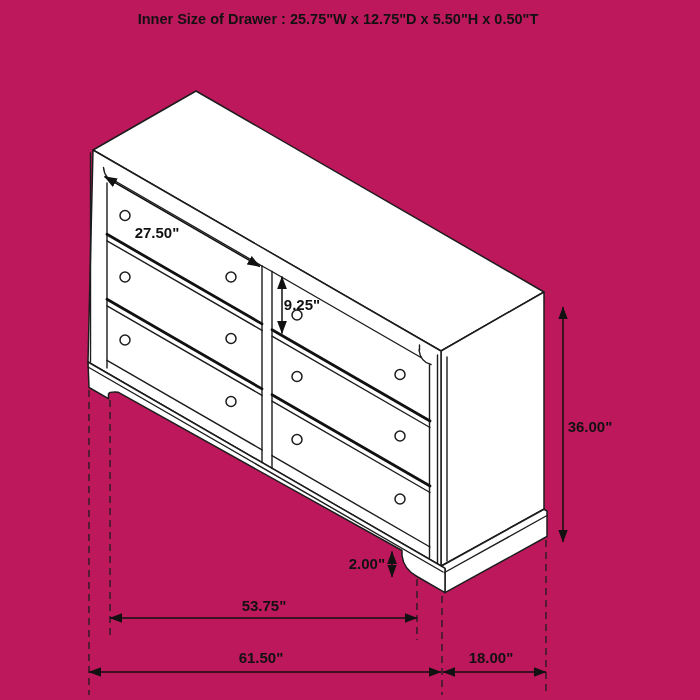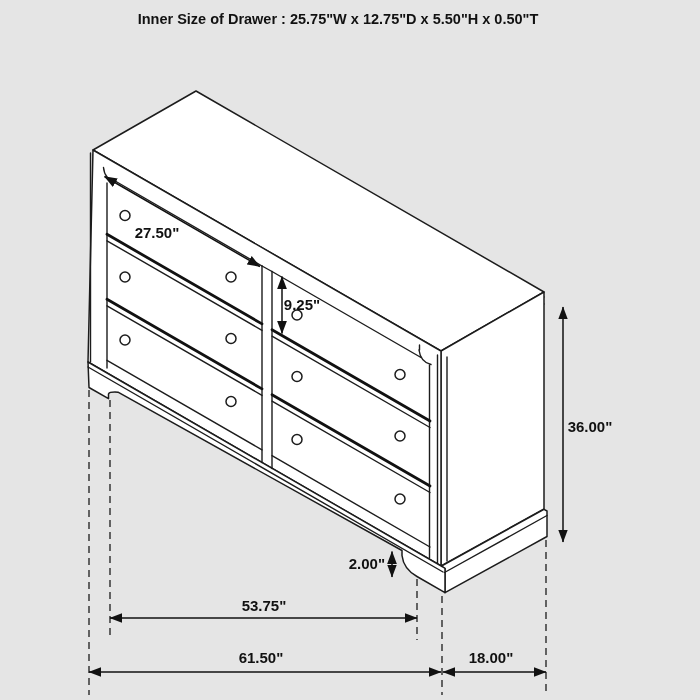--- a/index.html
+++ b/index.html
@@ -1,16 +1,16 @@
 <!DOCTYPE html>
 <html><head>
 <meta charset="utf-8">
 <style>
   html,body{margin:0;padding:0;background:#fff;}
-  .stage{position:relative;width:700px;height:700px;background:#e5e5e5;overflow:hidden;
+  .stage{position:relative;width:700px;height:700px;background:#be185d;overflow:hidden;
          font-family:"Liberation Sans", sans-serif;}
   svg{position:absolute;left:0;top:0;}
   .ln{stroke:#1c1c1c;stroke-width:1.4;fill:none;stroke-linejoin:round;stroke-linecap:round;}
   .heavy{stroke:#111;stroke-width:2.8;fill:none;stroke-linecap:round;}
   .face{fill:#ffffff;stroke:#1c1c1c;stroke-width:1.5;stroke-linejoin:round;}
   .knob{fill:#ffffff;stroke:#1c1c1c;stroke-width:1.5;}
   .dash{stroke:#1c1c1c;stroke-width:1.3;fill:none;stroke-dasharray:7 5;}
   .dim{stroke:#111;stroke-width:1.5;fill:none;}
   .dimtxt{font-family:"Liberation Sans", sans-serif;font-weight:bold;font-size:15px;fill:#111;}
   .titletxt{font-family:"Liberation Sans", sans-serif;font-weight:bold;font-size:14.5px;fill:#111;}

